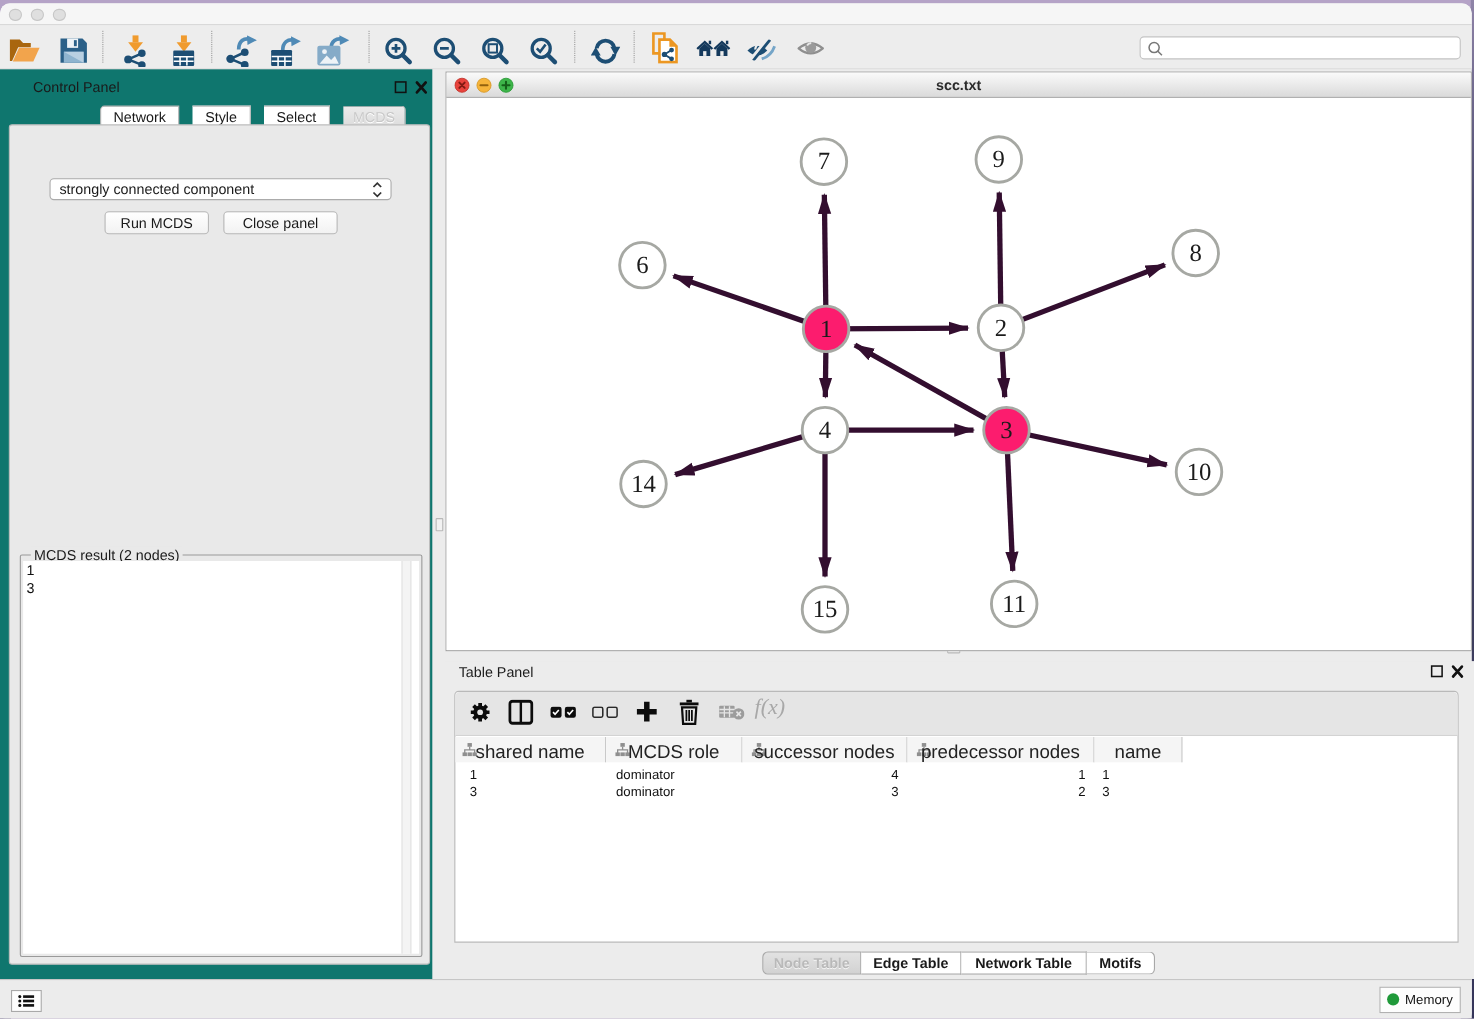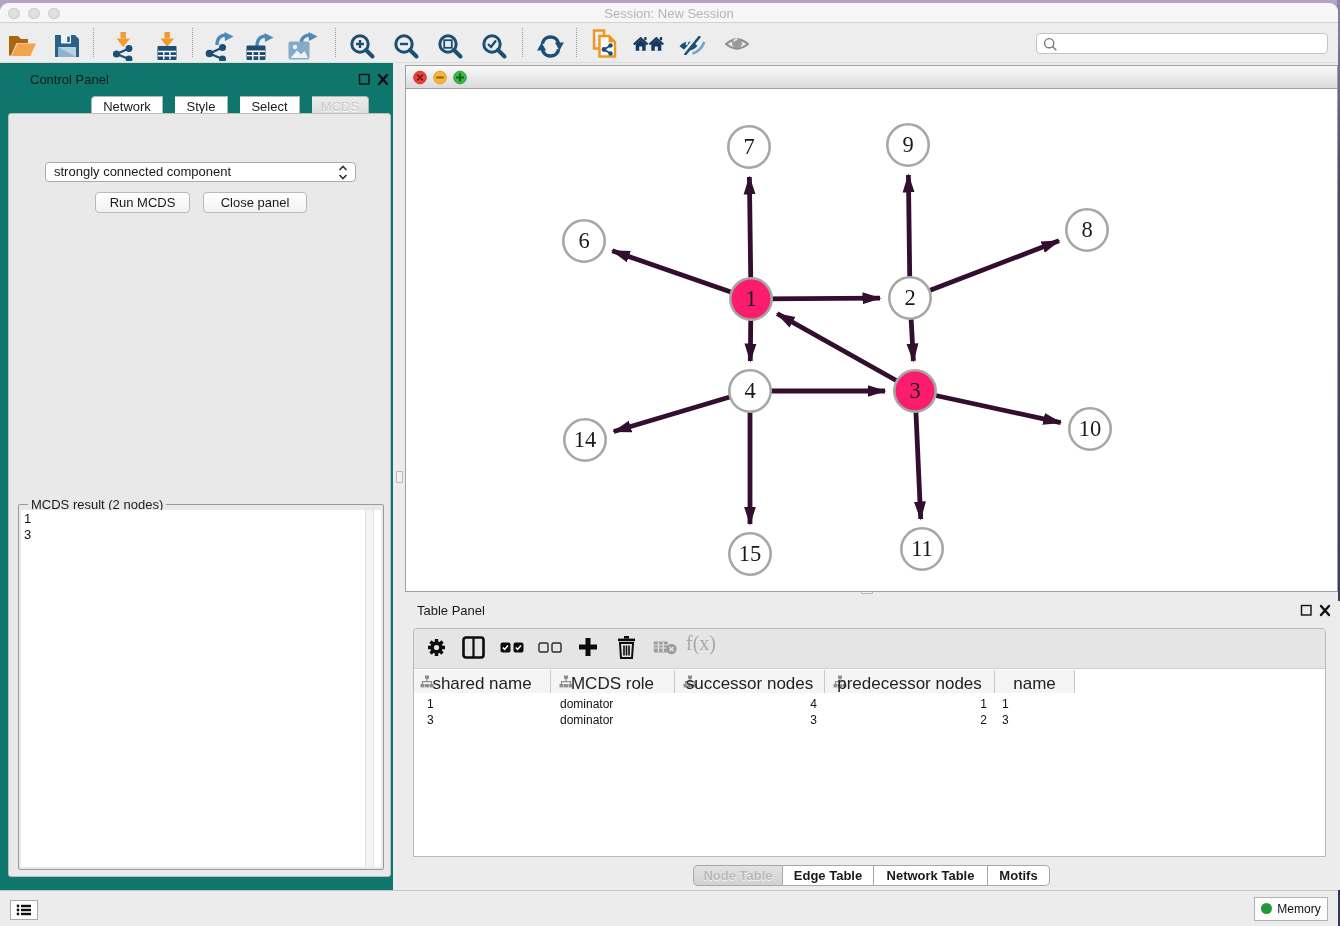--- a/index.html
+++ b/index.html
@@ -90,21 +90,20 @@
 </head>
 <body>
   <div class="abs" id="rightedge"></div>
   <div class="abs" style="left:0;top:916px;width:10px;height:10px;background:#3e3e5e;z-index:-1;"></div>
   <div class="abs" style="left:1328px;top:916px;width:12px;height:10px;background:#3e3e5e;z-index:-1;"></div>
   <div class="abs" id="win">
     <div class="abs" id="titlebar">
       <div class="tl" style="left:8px;"></div>
       <div class="tl" style="left:28px;"></div>
       <div class="tl" style="left:48px;"></div>
-      <div id="wtitle">Session: New Session</div>
     </div>
   </div>
   <div class="abs" id="toolbar">
       <div class="tsep" style="left:93px;"></div>
       <div class="tsep" style="left:192px;"></div>
       <div class="tsep" style="left:335px;"></div>
       <div class="tsep" style="left:522px;"></div>
       <div class="tsep" style="left:576px;"></div>
 
       <svg class="abs" style="left:7px;top:11px;" width="30" height="24" viewBox="0 0 30 24">
@@ -264,20 +263,21 @@
     <div class="abs" id="netwin">
       <div id="nettitle">
         <svg style="position:absolute;left:7px;top:4px;" width="62" height="15" viewBox="0 0 62 15">
           <circle cx="7" cy="7.5" r="6.4" fill="#e8433c" stroke="#c33730" stroke-width="0.8"></circle>
           <path d="M4.6 5.1 L9.4 9.9 M9.4 5.1 L4.6 9.9" stroke="#801912" stroke-width="1.8" stroke-linecap="round"></path>
           <circle cx="27" cy="7.5" r="6.4" fill="#f6b43a" stroke="#d79a2b" stroke-width="0.8"></circle>
           <path d="M23.8 7.5 H30.2" stroke="#92610e" stroke-width="1.9" stroke-linecap="round"></path>
           <circle cx="47" cy="7.5" r="6.4" fill="#3db549" stroke="#2f9c3b" stroke-width="0.8"></circle>
           <path d="M43.8 7.5 H50.2 M47 4.3 V10.7" stroke="#156019" stroke-width="1.9" stroke-linecap="round"></path>
         </svg>
+        <div id="nettext">scc.txt</div>
       </div>
       <div id="netcanvas">
         <svg width="931" height="502" viewBox="0 0 931 502">
           <defs>
             <marker id="ah" markerUnits="userSpaceOnUse" markerWidth="21" markerHeight="14" refX="17.5" refY="6.5" orient="auto">
               <path d="M0 0.5 L19 6.5 L0 12.5 Z" fill="#330e2f"></path>
             </marker>
           </defs>
           <g stroke="#330e2f" stroke-width="4.8" marker-end="url(#ah)">
             <line x1="345" y1="210" x2="343.4" y2="88"></line>
@@ -362,21 +362,21 @@
             <rect x="2" y="2.6" width="17" height="2.6" fill="#0c0c0c"></rect>
             <path d="M4 7 H17 L16 22 H5 Z" fill="none" stroke="#0c0c0c" stroke-width="2"></path>
             <path d="M8 9.5 V19.5 M10.5 9.5 V19.5 M13 9.5 V19.5" stroke="#0c0c0c" stroke-width="1.6"></path>
           </svg>
           <svg style="position:absolute;left:239px;top:11px;" width="24" height="15" viewBox="0 0 24 15">
             <rect x="0.8" y="1.5" width="14" height="11" rx="1" fill="#9c9c9c"></rect>
             <path d="M1 5 H15 M1 8 H15 M5.5 2 V12 M10.2 2 V12" stroke="#e5e5e5" stroke-width="1.2"></path>
             <circle cx="18.5" cy="9" r="5.2" fill="#9c9c9c"></circle>
             <path d="M16.5 7 L20.5 11 M20.5 7 L16.5 11" stroke="#e5e5e5" stroke-width="1.5"></path>
           </svg>
-          <div style="position:absolute;left:272px;top:3px;width:40px;font-family:'Liberation Serif',serif;font-size:20px;color:#a8a8a8;">f(x)</div>
+          <div style="position:absolute;left:272px;top:3px;width:40px;font-family:'Liberation Serif',serif;font-style:italic;font-size:20px;color:#a8a8a8;">f(x)</div>
         </div>
         <div class="hcell" style="left:0;width:137px;">
           <svg style="position:absolute;left:6px;top:5px;" width="14" height="13" viewBox="0 0 14 13">
             <rect x="5" y="0.5" width="4" height="3.4" fill="#8f8f8f"></rect>
             <path d="M7 3.9 V6.7 M2.5 9.6 V6.7 H11.5 V9.6" fill="none" stroke="#8f8f8f" stroke-width="1.2"></path>
             <rect x="0.5" y="9" width="4" height="3.4" fill="#8f8f8f"></rect>
             <rect x="5" y="9" width="4" height="3.4" fill="#8f8f8f"></rect>
             <rect x="9.5" y="9" width="4" height="3.4" fill="#8f8f8f"></rect>
           </svg>
           <div class="hlabel">shared name</div>

